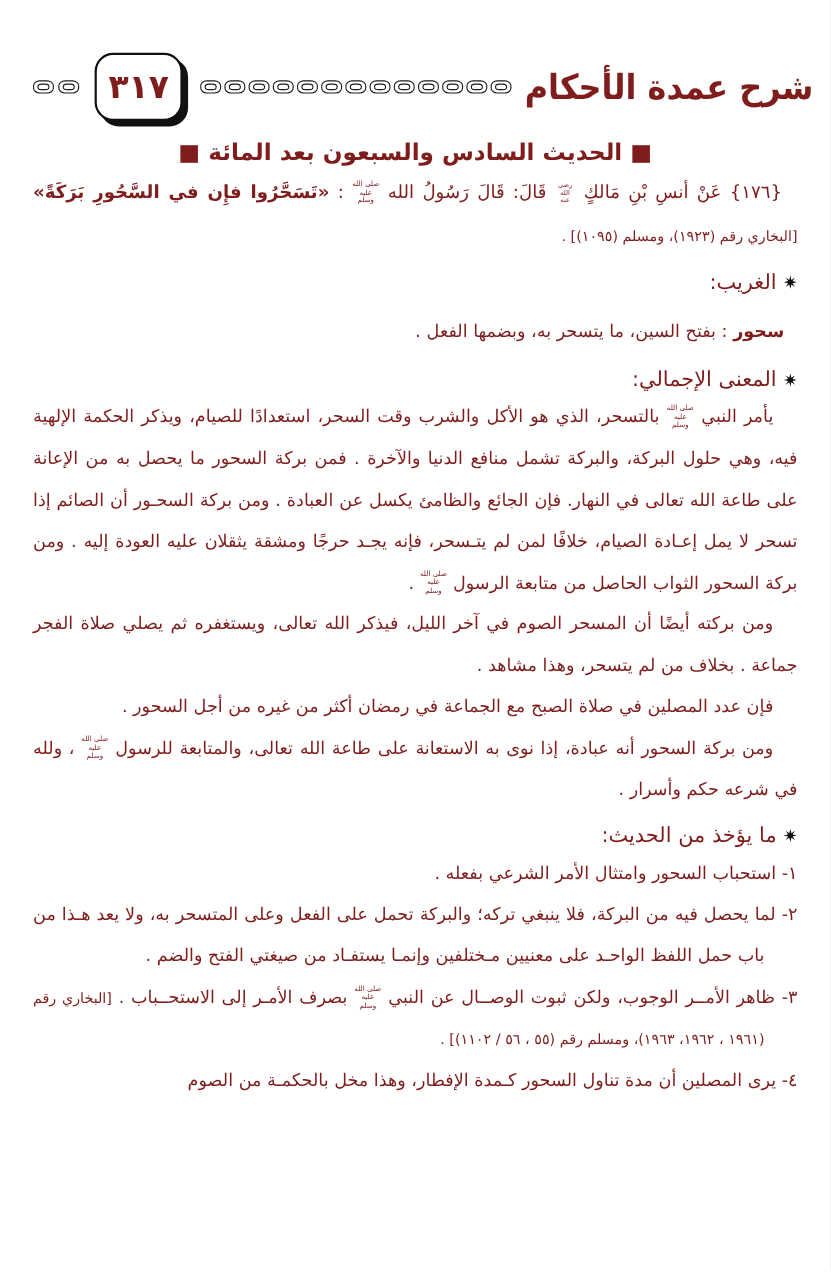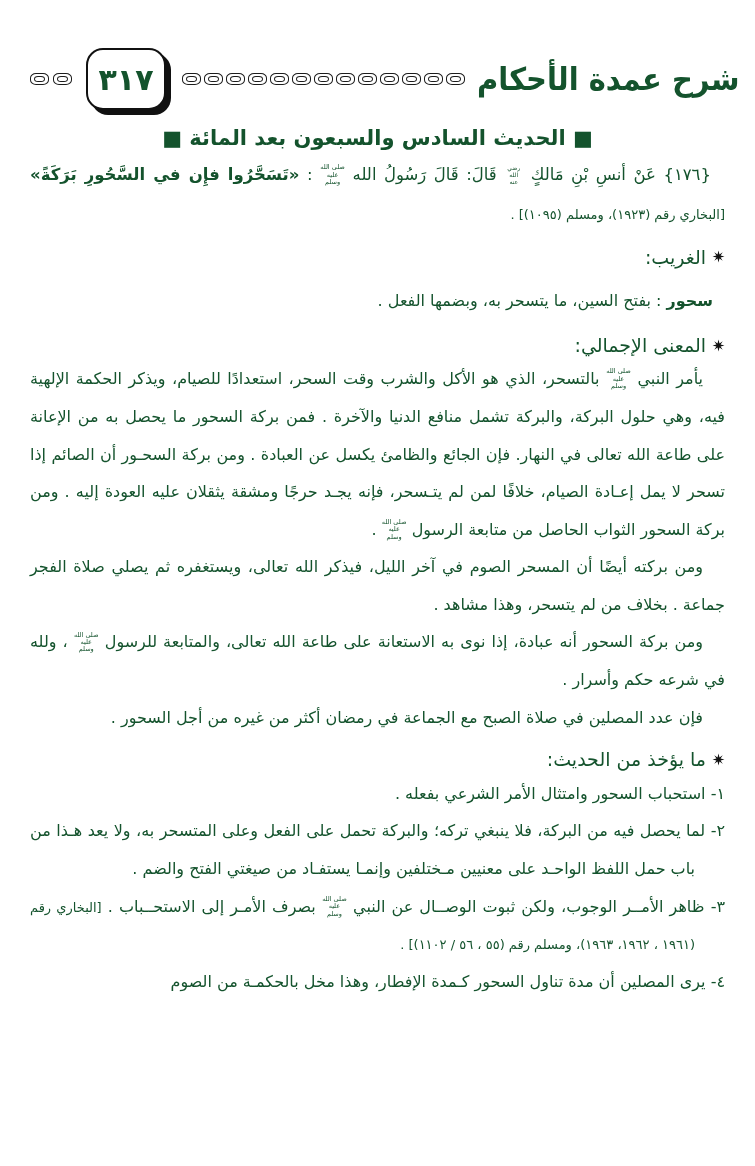--- a/index.html
+++ b/index.html
@@ -1,18 +1,18 @@
 <!DOCTYPE html>
 <html lang="ar"><head>
 <meta charset="utf-8">
 <style>
   html,body { margin:0; padding:0; background:#e8e8e8; }
   .page {
     width:755px; height:1166px; margin:0 auto; background:#ffffff;
-    font-family:"DejaVu Sans", sans-serif; color:#14532d;
+    font-family:"DejaVu Sans", sans-serif; color:#7f1d1d;
     box-sizing:border-box; padding:44px 30px 0 30px; overflow:hidden;
     direction:rtl;
   }
   
   .hdr { direction:ltr; display:flex; align-items:center; height:70px; }
   .edge-links { display:flex; gap:4px; margin-right:14px; }
   .chainlink {
     width:17px; height:10px; border:1.6px solid #1c1c1c;
     border-radius:6px / 5px; display:inline-block; position:relative;
     flex:0 0 auto; background:#fff;
@@ -115,26 +115,26 @@
       <span>المعنى الإجمالي:</span>
     </h3>
     <p class="para">
       <span>يأمر النبي</span>
       <span class="sym">صلى الله عليه وسلم</span>
       <span>بالتسحر، الذي هو الأكل والشرب وقت السحر، استعدادًا للصيام، ويذكر الحكمة الإلهية فيه، وهي حلول البركة، والبركة تشمل منافع الدنيا والآخرة . فمن بركة السحور ما يحصل به من الإعانة على طاعة الله تعالى في النهار. فإن الجائع والظامئ يكسل عن العبادة . ومن بركة السحـور أن الصائم إذا تسحر لا يمل إعـادة الصيام، خلافًا لمن لم يتـسحر، فإنه يجـد حرجًا ومشقة يثقلان عليه العودة إليه . ومن بركة السحور الثواب الحاصل من متابعة الرسول</span>
       <span class="sym">صلى الله عليه وسلم</span>
       <span>.</span>
     </p>
     <p class="para">ومن بركته أيضًا أن المسحر الصوم في آخر الليل، فيذكر الله تعالى، ويستغفره ثم يصلي صلاة الفجر جماعة . بخلاف من لم يتسحر، وهذا مشاهد .</p>
+    <p class="para">فإن عدد المصلين في صلاة الصبح مع الجماعة في رمضان أكثر من غيره من أجل السحور .</p>
     <p class="para">
       <span>ومن بركة السحور أنه عبادة، إذا نوى به الاستعانة على طاعة الله تعالى، والمتابعة للرسول</span>
       <span class="sym">صلى الله عليه وسلم</span>
       <span>، ولله في شرعه حكم وأسرار .</span>
     </p>
-    <p class="para">فإن عدد المصلين في صلاة الصبح مع الجماعة في رمضان أكثر من غيره من أجل السحور .</p>
 
     <h3 class="sec">
       <svg class="star" viewBox="0 0 24 24">
         <path d="M12 1 L13.8 8.2 L19.8 4.2 L15.8 10.2 L23 12 L15.8 13.8 L19.8 19.8 L13.8 15.8 L12 23 L10.2 15.8 L4.2 19.8 L8.2 13.8 L1 12 L8.2 10.2 L4.2 4.2 L10.2 8.2 Z" fill="#111"></path>
       </svg>
       <span>ما يؤخذ من الحديث:</span>
     </h3>
     <p class="item">
       <span class="num">١-</span>
       <span>استحباب السحور وامتثال الأمر الشرعي بفعله .</span>

